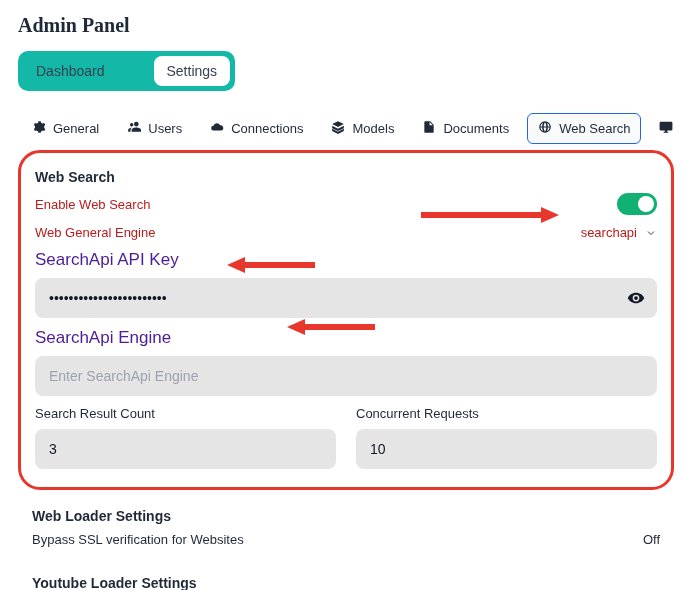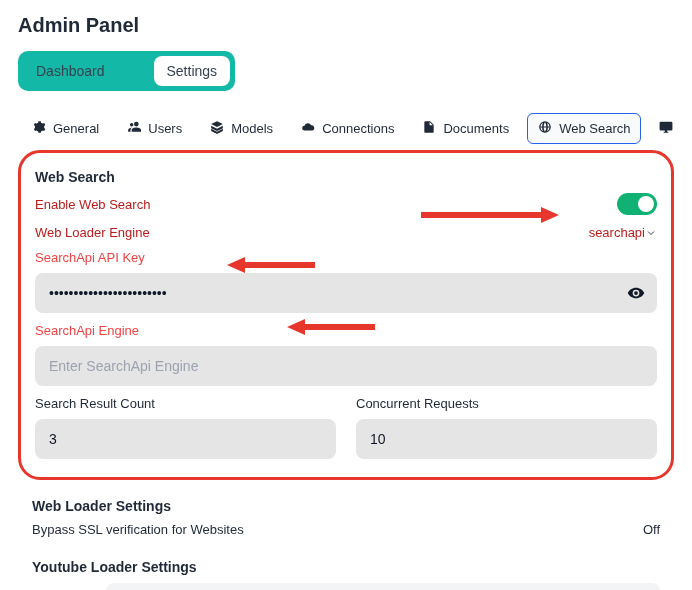--- a/index.html
+++ b/index.html
@@ -5,21 +5,21 @@
   * { box-sizing: border-box; margin: 0; padding: 0; }
   body {
     font-family: -apple-system, BlinkMacSystemFont, "Segoe UI", Helvetica, Arial, sans-serif;
     width: 692px;
     height: 590px;
     background: #fff;
     color: #1f2937;
     overflow: hidden;
   }
   .wrap { padding: 14px 18px; }
-  .title { font-size: 20px; font-weight: 700; margin-bottom: 14px; }
+  .title { font-size: 20px; font-weight: 700; margin-bottom: 14px; font-family: Liberation Serif, serif; }
   .tabbar {
     display: inline-flex;
     background: #14b8a6;
     border-radius: 10px;
     padding: 5px;
     margin-bottom: 22px;
   }
   .tabbar .tab {
     padding: 7px 13px;
     border-radius: 8px;
@@ -62,23 +62,23 @@
   }
   .section-title { font-size: 14px; font-weight: 600; margin: 6px 0 8px; }
   .row {
     display: flex;
     align-items: center;
     justify-content: space-between;
     font-size: 13px;
     color: #b91c1c;
     margin: 4px 0 10px;
   }
-  .label-line { font-size: 13px; color: #ef4444; margin: 4px 0 8px; }
+  .label-line { font-size: 17px; color: #4c1d95; margin: 4px 0 8px; }
   .sel-dd {
-    display: inline-flex; align-items: center; 
+    display: inline-flex; align-items: center; gap: 8px;
     font-size: 13px; cursor: pointer;
   }
   .chev { width: 12px; height: 12px; }
   .chev svg { width: 12px; height: 12px; stroke:#374151; fill:none; stroke-width:2; }
   .toggle {
     width: 40px; height: 22px; background:#10b172; border-radius: 999px;
     position: relative; cursor: pointer;
   }
   .toggle::after {
     content:""; position:absolute; right:3px; top:3px;
@@ -95,21 +95,21 @@
     position:absolute; right:12px; top:50%; transform:translateY(-50%);
     width:18px; height:18px; cursor:pointer;
   }
   .eye svg { width:18px; height:18px; fill:#111827; }
   .cols { display:flex; gap:20px;align-items:flex-end; }
   .col { flex:1; }
   .small-label { font-size: 13px; font-weight: 400; margin-bottom:8px; }
   .below { padding: 12px 14px 0 14px; }
   .row-between {
     display:flex; justify-content:space-between; align-items:flex-start;
-    font-size:13px; margin: 6px 0 22px;
+    font-size:13px; margin: 6px 0 28px;
   }
   .lang-row { display:flex; align-items:center; gap:16px; }
   .lang-input {
     flex:1; background:#f3f4f6; border:none; border-radius:8px;
     padding:10px 12px; font-size:13px; outline:none;
   }
   
   .arrow { position:absolute; pointer-events:none; }
   .arrow svg line { stroke:#e7372d; stroke-width:6; }
   .arrow svg polygon { fill:#e7372d; }
@@ -133,29 +133,29 @@
       <span>General</span>
     </div>
     <div class="subtab">
       <span><svg viewBox="0 0 24 24">
             <path d="M16 11a4 4 0 10-4-4 4 4 0 004 4zm-8 0a3 3 0 10-3-3 3 3 0 003 3zm8 2c-2.7 0-8 1.3-8 4v3h16v-3c0-2.7-5.3-4-8-4zM8 13c-.3 0-.6 0-1 .1C5.1 13.5 2 14.6 2 17v3h4v-3c0-1.5.8-2.7 2-3.6V13z"></path>
           </svg></span>
       <span>Users</span>
     </div>
     <div class="subtab">
       <span><svg viewBox="0 0 24 24">
+            <path d="M19 18H6a4 4 0 010-8 6 6 0 0111.3-1A4.5 4.5 0 0119 18z"></path>
+          </svg></span>
+      <span>Connections</span>
+    </div>
+    <div class="subtab">
+      <span><svg viewBox="0 0 24 24">
             <path d="M12 2L2 7l10 5 10-5-10-5zm0 13L2 10v4l10 5 10-5v-4l-10 5zm0 5L2 15v4l10 5 10-5v-4l-10 5z"></path>
           </svg></span>
       <span>Models</span>
-    </div>
-    <div class="subtab">
-      <span><svg viewBox="0 0 24 24">
-            <path d="M19 18H6a4 4 0 010-8 6 6 0 0111.3-1A4.5 4.5 0 0119 18z"></path>
-          </svg></span>
-      <span>Connections</span>
     </div>
     <div class="subtab">
       <span><svg viewBox="0 0 24 24">
             <path d="M14 2H6a2 2 0 00-2 2v16a2 2 0 002 2h12a2 2 0 002-2V8l-6-6zM13 9V3.5L18.5 9H13z"></path>
           </svg></span>
       <span>Documents</span>
     </div>
     <div class="subtab sel">
       <span><svg viewBox="0 0 24 24">
             <path d="M12 2a10 10 0 100 20 10 10 0 000-20zm7.9 9h-3a16 16 0 00-1.4-6.3A8 8 0 0119.9 11zM12 4c1.1 1.4 2.1 3.9 2.3 7H9.7C9.9 7.9 10.9 5.4 12 4zM8.5 4.7A16 16 0 007.1 11h-3a8 8 0 014.4-6.3zM4.1 13h3a16 16 0 001.4 6.3A8 8 0 014.1 13zM12 20c-1.1-1.4-2.1-3.9-2.3-7h4.6c-.2 3.1-1.2 5.6-2.3 7zm3.5-.7a16 16 0 001.4-6.3h3a8 8 0 01-4.4 6.3z"></path>
@@ -172,21 +172,21 @@
 
   <div class="section-box">
     <div class="section-title">Web Search</div>
 
     <div class="row">
       <span>Enable Web Search</span>
       <div class="toggle"></div>
     </div>
 
     <div class="row">
-      <span>Web Loader Engine</span>
+      <span>Web General Engine</span>
       <span class="sel-dd">
         <span>searchapi</span>
         <span class="chev"><svg viewBox="0 0 24 24">
               <polyline points="6 9 12 15 18 9"></polyline>
             </svg></span>
       </span>
     </div>
 
     <div class="label-line">SearchApi API Key</div>
     <div class="input-wrap">

